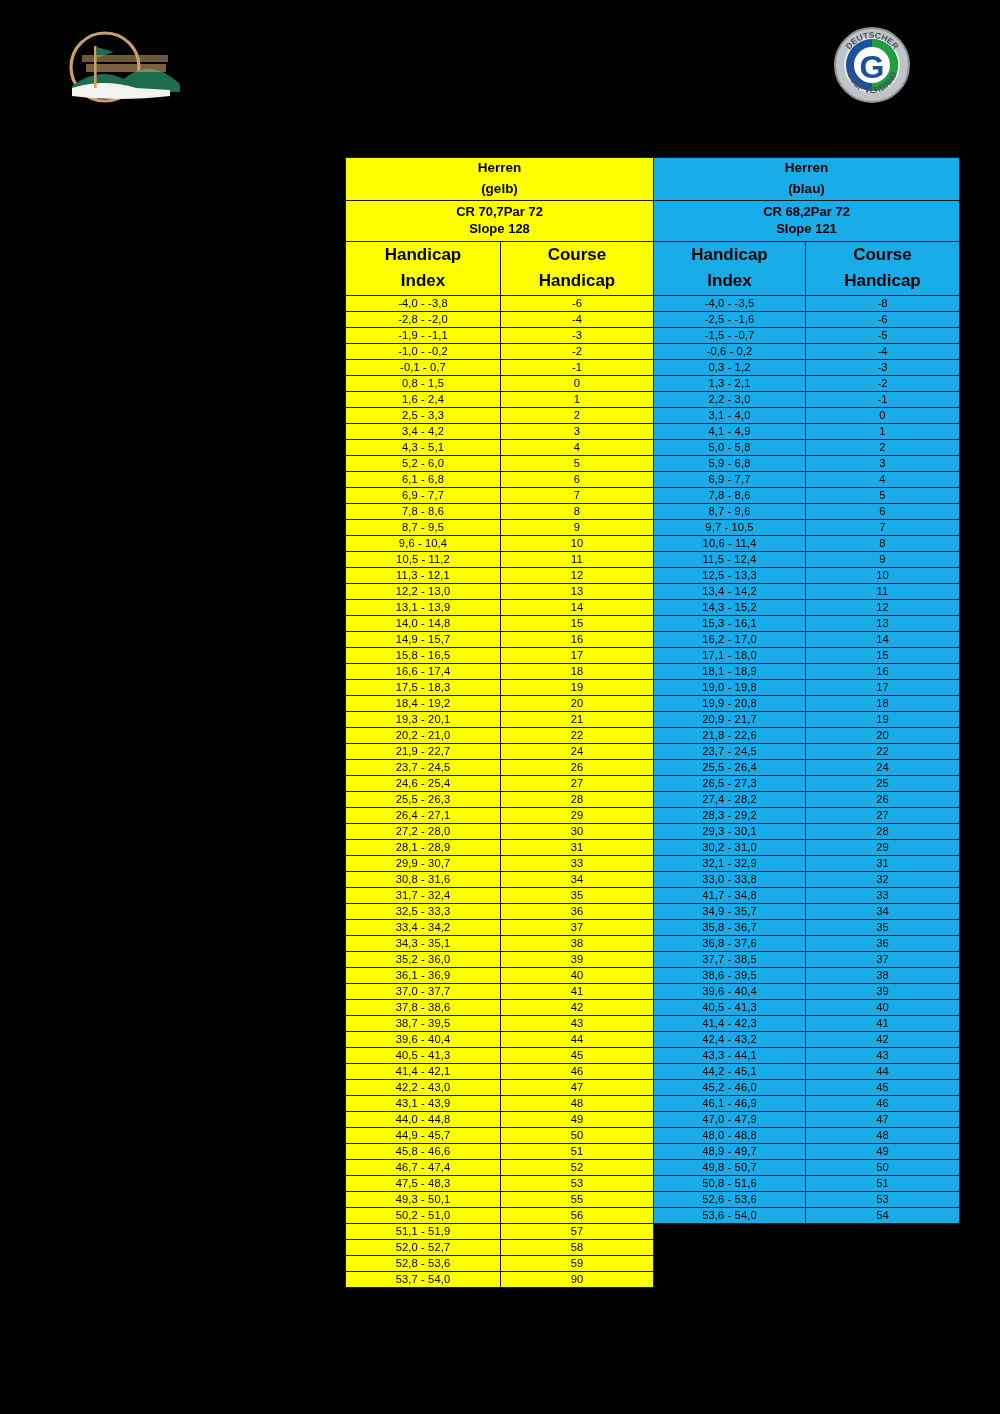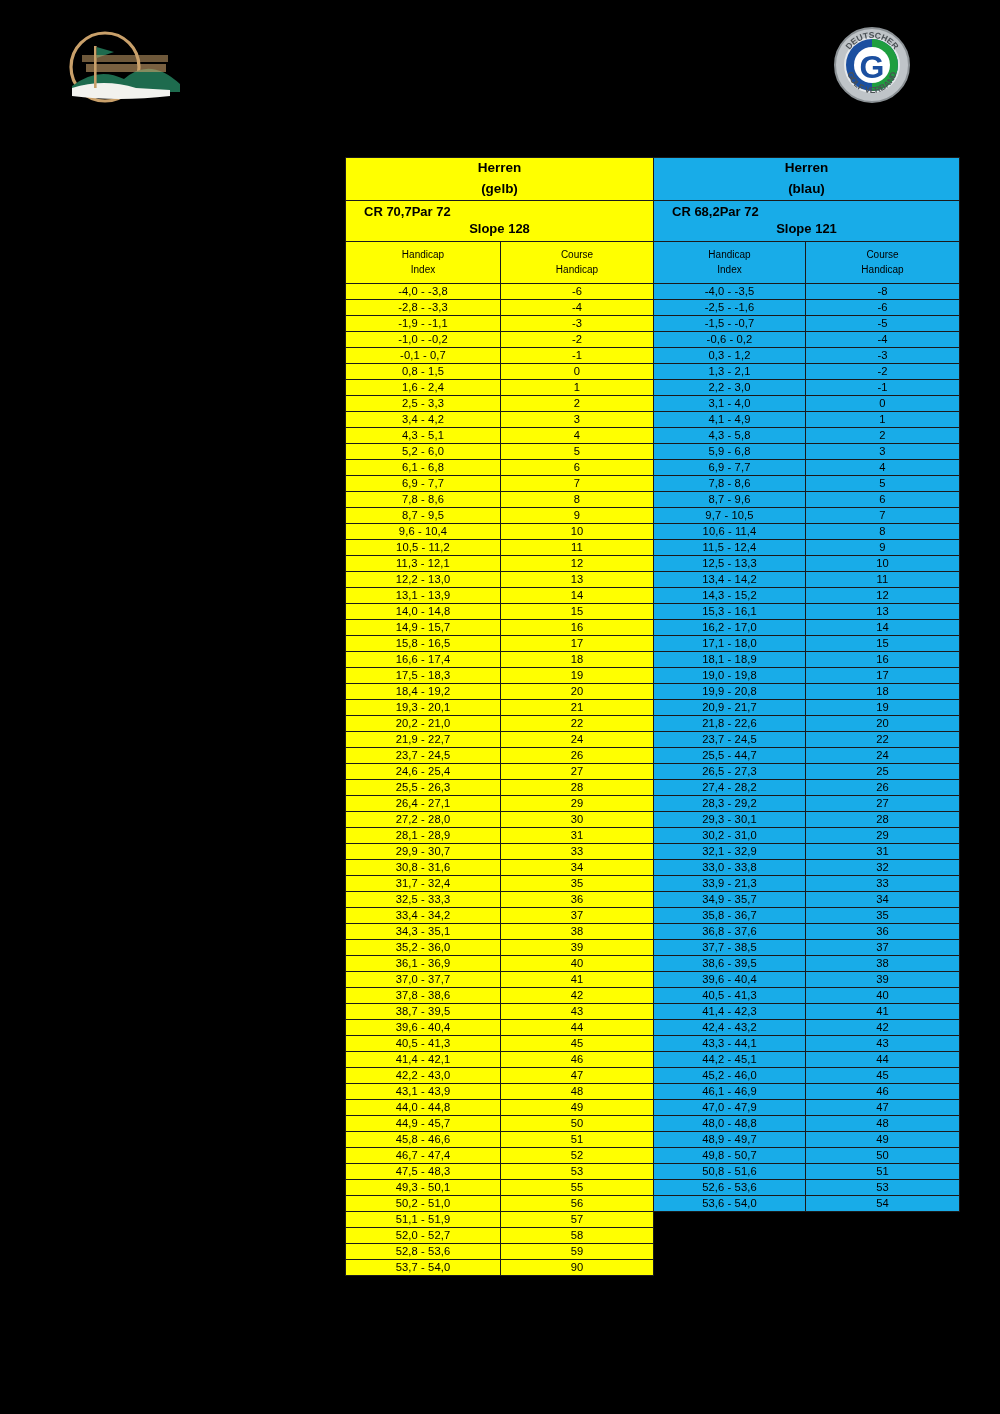--- a/index.html
+++ b/index.html
@@ -56,34 +56,34 @@
     line-height: 1.55;
   }
   .hdr-cr {
     height: 41px;
     font-size: 13px;
     font-weight: bold;
     position: relative;
   }
   .hdr-cr .cr-row {
     display: flex;
-    justify-content: flex-start;
+    justify-content: center;
     align-items: center;
     padding: 2px 18px 0 18px;
     height: 19px;
   }
   .hdr-cr .slope-row {
     text-align: center;
     height: 20px;
     line-height: 18px;
   }
   .hdr-col {
     height: 42px;
-    font-size: 10px;
-    font-weight: normal;
+    font-size: 17px;
+    font-weight: bold;
     line-height: 1.55;
   }
   .hdr-col .l1 { display: block; }
   .hdr-col .l2 { display: block; }
 
   
   tr.data td {
     height: 15.35px;
     font-size: 11.2px;
     font-weight: normal;
@@ -185,21 +185,21 @@
           </td>
         </tr>
 
       <tr class="data">
             <td class="yellow">-4,0  -  -3,8</td>
             <td class="yellow">-6</td>
             <td class="blue">-4,0  -  -3,5</td>
             <td class="blue">-8</td>
           </tr>
           <tr class="data">
-            <td class="yellow">-2,8  -  -3,3</td>
+            <td class="yellow">-2,8  -  -2,0</td>
             <td class="yellow">-4</td>
             <td class="blue">-2,5  -  -1,6</td>
             <td class="blue">-6</td>
           </tr>
           <tr class="data">
             <td class="yellow">-1,9  -  -1,1</td>
             <td class="yellow">-3</td>
             <td class="blue">-1,5  -  -0,7</td>
             <td class="blue">-5</td>
           </tr>
@@ -235,21 +235,21 @@
           </tr>
           <tr class="data">
             <td class="yellow">3,4  -  4,2</td>
             <td class="yellow">3</td>
             <td class="blue">4,1  -  4,9</td>
             <td class="blue">1</td>
           </tr>
           <tr class="data">
             <td class="yellow">4,3  -  5,1</td>
             <td class="yellow">4</td>
-            <td class="blue">4,3  -  5,8</td>
+            <td class="blue">5,0  -  5,8</td>
             <td class="blue">2</td>
           </tr>
           <tr class="data">
             <td class="yellow">5,2  -  6,0</td>
             <td class="yellow">5</td>
             <td class="blue">5,9  -  6,8</td>
             <td class="blue">3</td>
           </tr>
           <tr class="data">
             <td class="yellow">6,1  -  6,8</td>
@@ -355,21 +355,21 @@
           </tr>
           <tr class="data">
             <td class="yellow">21,9  -  22,7</td>
             <td class="yellow">24</td>
             <td class="blue">23,7  -  24,5</td>
             <td class="blue">22</td>
           </tr>
           <tr class="data">
             <td class="yellow">23,7  -  24,5</td>
             <td class="yellow">26</td>
-            <td class="blue">25,5  -  44,7</td>
+            <td class="blue">25,5  -  26,4</td>
             <td class="blue">24</td>
           </tr>
           <tr class="data">
             <td class="yellow">24,6  -  25,4</td>
             <td class="yellow">27</td>
             <td class="blue">26,5  -  27,3</td>
             <td class="blue">25</td>
           </tr>
           <tr class="data">
             <td class="yellow">25,5  -  26,3</td>
@@ -403,21 +403,21 @@
           </tr>
           <tr class="data">
             <td class="yellow">30,8  -  31,6</td>
             <td class="yellow">34</td>
             <td class="blue">33,0  -  33,8</td>
             <td class="blue">32</td>
           </tr>
           <tr class="data">
             <td class="yellow">31,7  -  32,4</td>
             <td class="yellow">35</td>
-            <td class="blue">33,9  -  21,3</td>
+            <td class="blue">41,7  -  34,8</td>
             <td class="blue">33</td>
           </tr>
           <tr class="data">
             <td class="yellow">32,5  -  33,3</td>
             <td class="yellow">36</td>
             <td class="blue">34,9  -  35,7</td>
             <td class="blue">34</td>
           </tr>
           <tr class="data">
             <td class="yellow">33,4  -  34,2</td>

